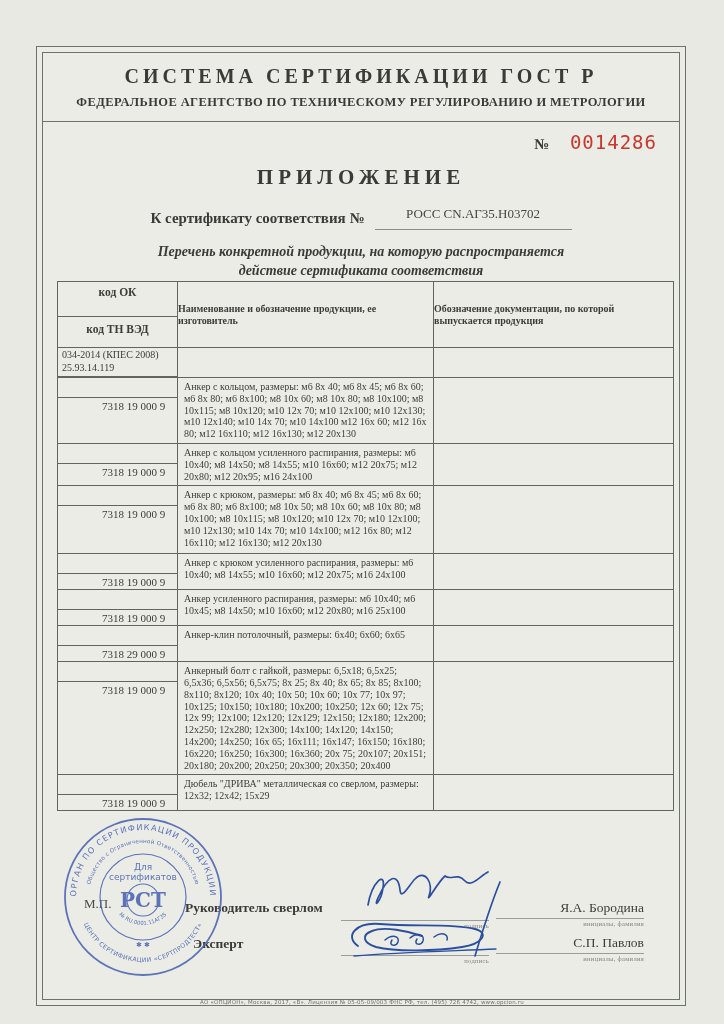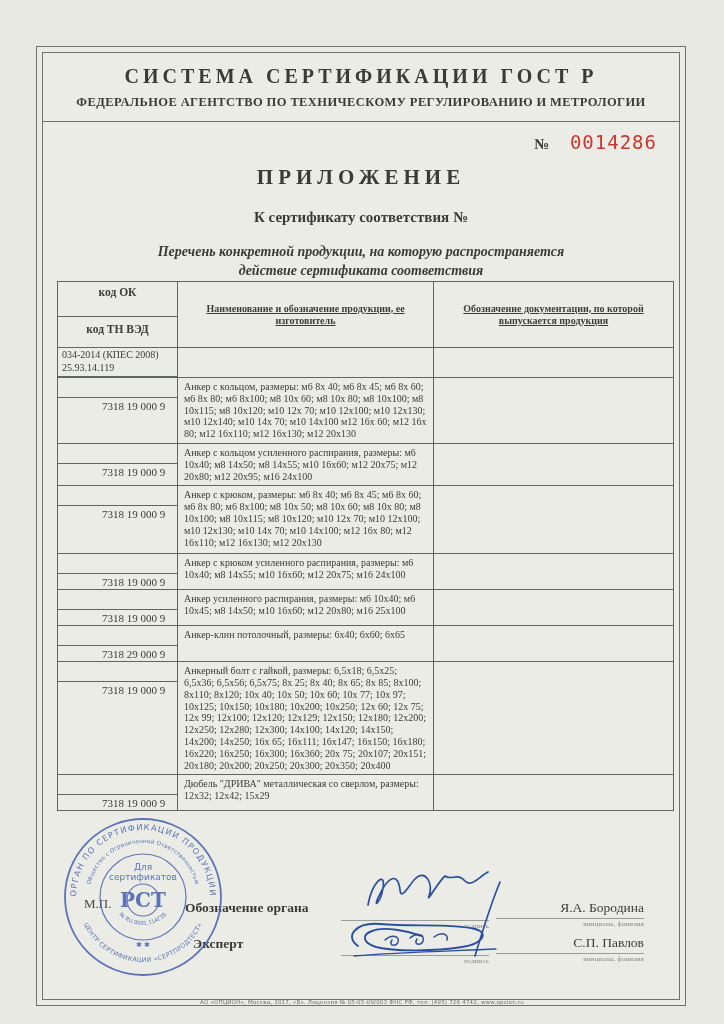--- a/index.html
+++ b/index.html
@@ -65,21 +65,21 @@
   }
   .products-table{
     position:absolute;top:228px;left:14px;
     width:616px;table-layout:fixed;border-collapse:collapse;
   }
   .products-table td{
     border:1px solid #60655f;vertical-align:top;
     font-size:10px;line-height:1.18;color:#3c3d39;
     padding:0;overflow:hidden;
   }
-  .th-cell{font-size:11.5px;font-weight:bold;text-align:center;vertical-align:middle !important;text-decoration:underline;}
+  .th-cell{font-size:11.5px;font-weight:bold;text-align:left;vertical-align:middle !important;}
   .th-left-top{padding:4px 5px 0;height:30px;border-bottom:1px solid #60655f;
     font-size:11.5px;font-weight:bold;text-align:center;}
   .th-left-bottom{padding:6px 5px 0;font-size:11.5px;font-weight:bold;text-align:center;}
   .th-mid,.th-right{padding:6px 14px;}
   .okp-cell-line{padding:1px 4px 0;font-size:10px;}
   .okp-underline{border-bottom:1px solid #60655f;height:1px;margin-top:1px;}
   .code-spacer{height:19px;border-bottom:1px solid #60655f;}
   .code-text{padding:2px 4px 0;font-size:11px;margin-left:40px;}
   .name-text{padding:3px 6px;}
   .h-hdr{height:66px;}
@@ -120,20 +120,21 @@
 
       <div class="form-number">
         <span>№</span>
         <span class="digits">0014286</span>
       </div>
 
       <div class="appendix-title">ПРИЛОЖЕНИЕ</div>
 
       <div class="cert-line">
         <span>К сертификату соответствия №</span>
+        <span class="cert-number-wrap"><span class="num">РОСС CN.АГ35.Н03702</span></span>
       </div>
 
       <div class="desc">
         <div>Перечень конкретной продукции,  на которую распространяется</div>
         <div>действие сертификата соответствия</div>
       </div>
 
       <table class="products-table">
         <colgroup>
             <col style="width:120px">
@@ -271,21 +272,21 @@
       <text font-size="5.6" letter-spacing="0.2"><textPath href="#arcMidTop" startOffset="50%" text-anchor="middle">Общество с Ограниченной Ответственностью</textPath></text>
       <text font-size="5.4"><textPath href="#arcInnerBottom" startOffset="50%" text-anchor="middle">№ RU.0001.11АГ35</textPath></text>
       <text x="85" y="58" font-size="9" text-anchor="middle">Для</text>
       <text x="85" y="68" font-size="9" text-anchor="middle">сертификатов</text>
       <text x="85" y="95" font-size="20" font-weight="bold" text-anchor="middle" font-family="DejaVu Serif, serif">РСТ</text>
       <circle cx="85" cy="88" r="16" fill="none" stroke="#4a63b2" stroke-width="1.1"></circle>
       <text x="85" y="135" font-size="7" text-anchor="middle">✱  ✱</text>
     </g>
   </svg>
 
-  <div class="role-label role-head">Обозначение органа</div>
+  <div class="role-label role-head">Руководитель сверлом</div>
   <div class="role-label role-expert">Эксперт</div>
 
   <div class="sig-slot slot-1">
     <div class="value"></div>
     <div class="line"></div>
     <div class="caption">подпись</div>
   </div>
   <div class="sig-slot slot-2">
     <div class="value">Я.А. Бородина</div>
     <div class="line"></div>

